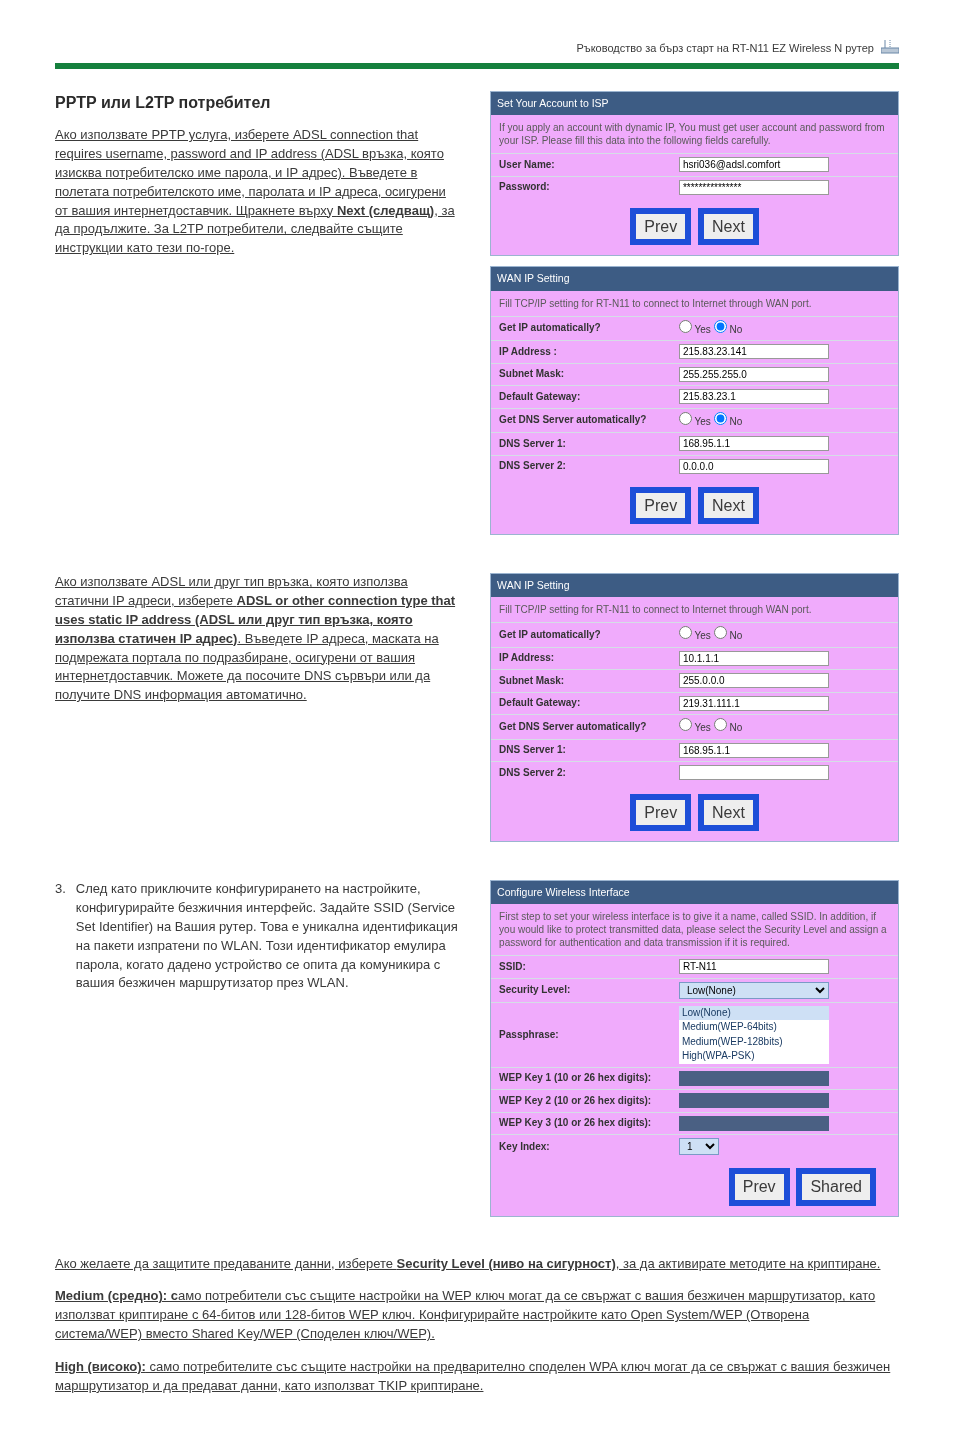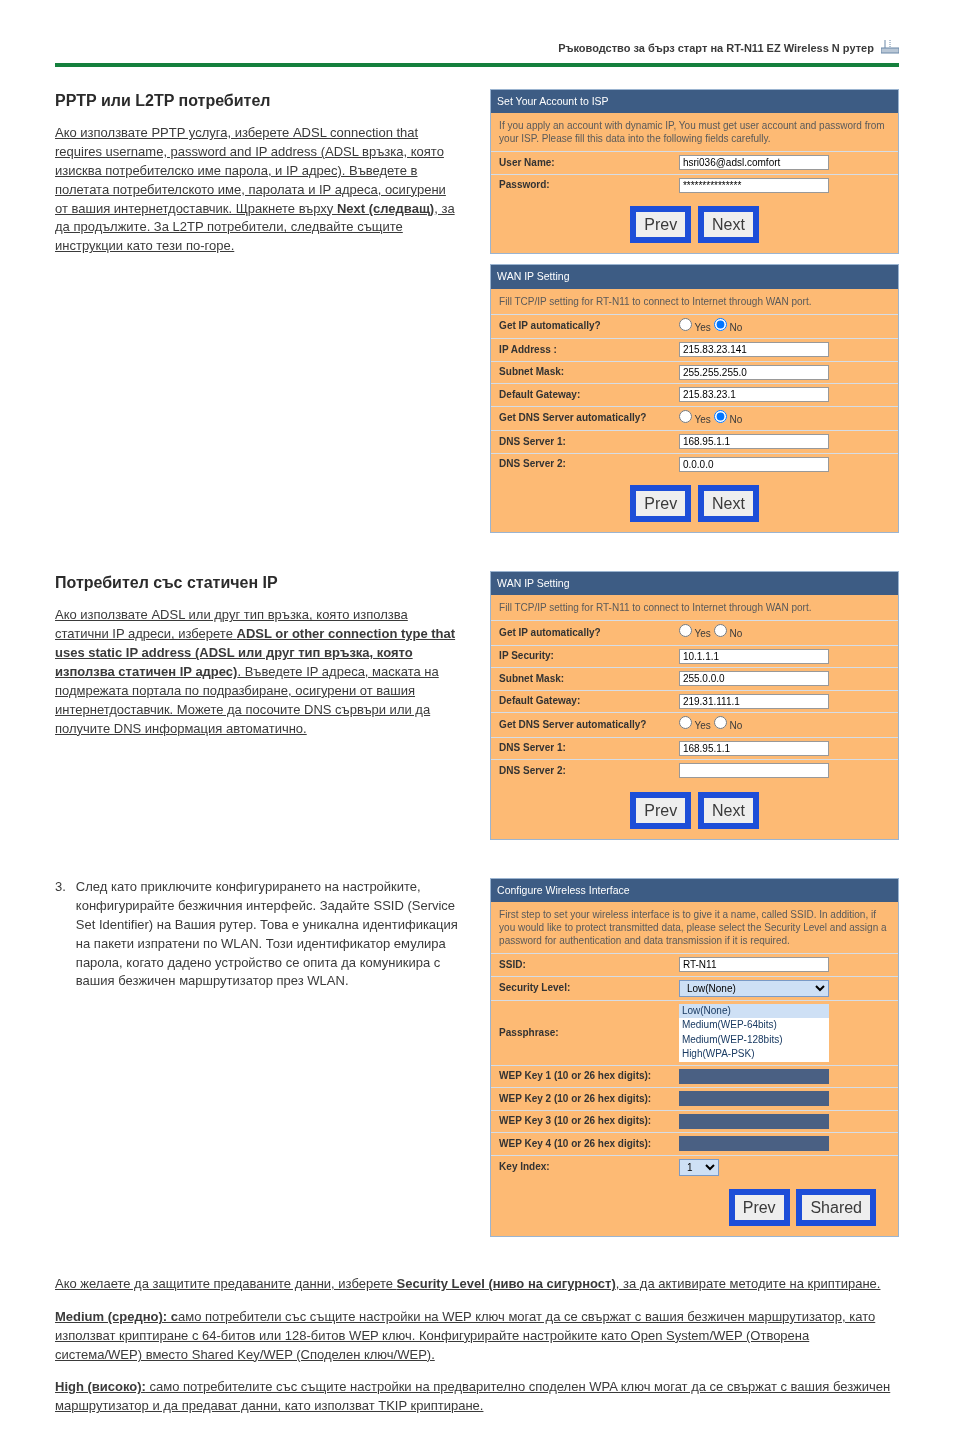--- a/index.html
+++ b/index.html
@@ -7,41 +7,41 @@
     font-family: Arial, Helvetica, sans-serif;
     background: #fff;
     width: 954px;
     margin: 0 auto;
     padding: 40px 55px 30px 55px;
     color: #3a3a3a;
     font-size: 13px;
     line-height: 1.45;
   }
   .header-line {
-    border-bottom: 4px solid #15803d;
+    border-bottom: 6px solid #15803d;
     padding-bottom: 4px;
     margin-bottom: 22px;
     text-align: right;
     font-size: 11px;
-    font-weight: bold;
+    font-weight: normal;
   }
   .header-line .icon { display: inline-block; vertical-align: middle; margin-left: 4px; }
   .two-col { display: flex; gap: 30px; margin-bottom: 28px; }
   .col-left { flex: 0 0 48%; }
   .col-right { flex: 1; }
   h2 { font-size: 16px; font-weight: bold; margin-bottom: 12px; color: #2b2b2b; }
   p { margin-bottom: 10px; text-decoration: underline; }
   strong, b { font-weight: bold; }
   ol { list-style: none; }
   ol li { display: flex; gap: 10px; }
   ol li .num { flex: 0 0 auto; }
 
   .panel {
     border: 1px solid #9bb4d0;
-    background: #fdba74;
+    background: #f0abfc;
     font-size: 10px;
     margin-bottom: 10px;
   }
   .panel-title {
     background: #3d5c84;
     color: #fff;
     padding: 4px 6px;
     font-size: 10.5px;
     font-weight: normal;
   }
@@ -151,38 +151,37 @@
       <div class="btnbar">
         <span class="pbtn">Prev</span>
         <span class="pbtn">Next</span>
       </div>
     </div>
   </div>
 </div>
 
 <div class="two-col">
   <div class="col-left">
-    <h2>Потребител със статичен IP</h2>
     <p>
       <span>Ако използвате ADSL или друг тип връзка, която използва статични IP адреси, изберете </span><b>ADSL or other connection type that uses static IP address (ADSL или друг тип връзка, която използва статичен IP адрес)</b><span>. Въведете IP адреса, маската на подмрежата портала по подразбиране, осигурени от вашия интернетдоставчик. Можете да посочите DNS сървъри или да получите DNS информация автоматично.</span>
     </p>
   </div>
   <div class="col-right">
     <div class="panel">
       <div class="panel-title">WAN IP Setting</div>
       <div class="panel-desc">Fill TCP/IP setting for RT-N11 to connect to Internet through WAN port.</div>
       <div class="form-row">
         <div class="form-label">Get IP automatically?</div>
         <div class="form-val radio-span">
           <input type="radio" style=""> <span>Yes</span>
           <input type="radio" style=""> <span>No</span>
         </div>
       </div>
       <div class="form-row">
-          <div class="form-label">IP Security:</div>
+          <div class="form-label">IP Address:</div>
           <div class="form-val"><input type="text" value="10.1.1.1" style=""></div>
         </div>
       <div class="form-row">
           <div class="form-label">Subnet Mask:</div>
           <div class="form-val"><input type="text" value="255.0.0.0" style=""></div>
         </div>
       <div class="form-row">
           <div class="form-label">Default Gateway:</div>
           <div class="form-val"><input type="text" value="219.31.111.1" style=""></div>
         </div>
@@ -247,24 +246,20 @@
         </div>
       <div class="form-row">
           <div class="form-label">WEP Key 2 (10 or 26 hex digits):</div>
           <div class="form-val"><input type="text" style="background: rgb(74, 96, 131); border-color: rgb(74, 96, 131);"></div>
         </div>
       <div class="form-row">
           <div class="form-label">WEP Key 3 (10 or 26 hex digits):</div>
           <div class="form-val"><input type="text" style="background: rgb(74, 96, 131); border-color: rgb(74, 96, 131);"></div>
         </div>
       <div class="form-row">
-          <div class="form-label">WEP Key 4 (10 or 26 hex digits):</div>
-          <div class="form-val"><input type="text" style="background: rgb(74, 96, 131); border-color: rgb(74, 96, 131);"></div>
-        </div>
-      <div class="form-row">
           <div class="form-label">Key Index:</div>
           <div class="form-val"><select style="width:40px"><option>1</option></select></div>
         </div>
       <div class="btnbar" style="text-align:right; padding-right:20px;">
         <span class="pbtn">Prev</span>
         <span class="pbtn">Shared</span>
       </div>
     </div>
   </div>
 </div>

